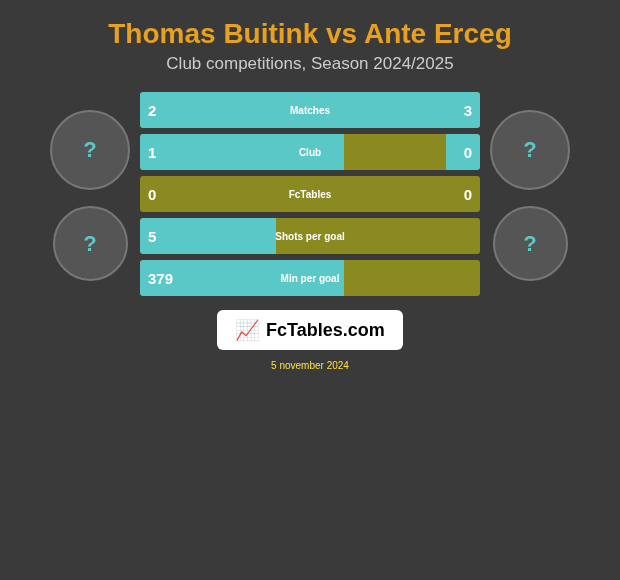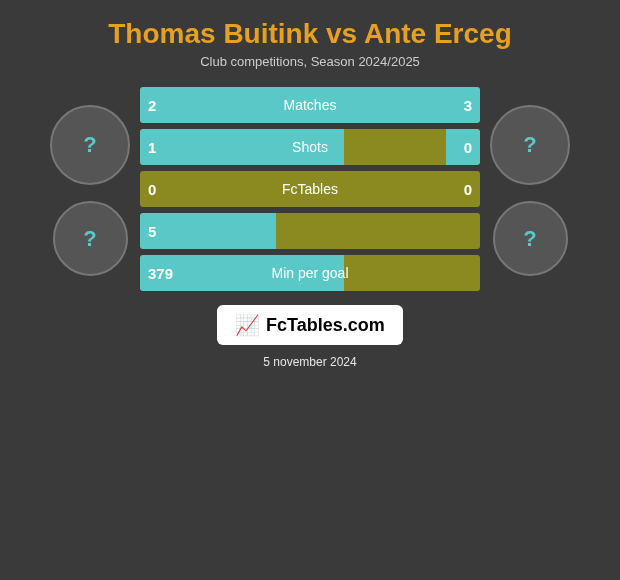--- a/index.html
+++ b/index.html
@@ -21,21 +21,21 @@
     .title {
       color: #e8a020;
       font-size: 28px;
       font-weight: bold;
       text-align: center;
       margin-top: 18px;
       margin-bottom: 4px;
     }
     .subtitle {
       color: #cccccc;
-      font-size: 13px;
+      font-size: 17px;
       text-align: center;
       margin-bottom: 18px;
     }
     .stats-section {
       width: 100%;
       display: flex;
       flex-direction: row;
       align-items: flex-start;
       justify-content: center;
       position: relative;
@@ -110,22 +110,22 @@
       right: 0;
       top: 0;
       height: 100%;
       background: #5bc8c8;
       border-radius: 0 3px 3px 0;
     }
     .bar-label {
       position: relative;
       z-index: 2;
       color: white;
-      font-weight: normal;
-      font-size: 14px;
+      font-weight: bold;
+      font-size: 10px;
       text-align: center;
     }
     .bar-value-left {
       position: absolute;
       left: 8px;
       z-index: 3;
       color: white;
       font-weight: bold;
       font-size: 15px;
     }
@@ -148,22 +148,22 @@
     }
     .logo-icon {
       font-size: 20px;
     }
     .logo-text {
       font-size: 18px;
       font-weight: bold;
       color: #000000;
     }
     .date-text {
-      color: #e5e5e5;
-      font-size: 12px;
+      color: #fde047;
+      font-size: 10px;
       margin-top: 10px;
       text-align: center;
     }
     .avatar-placeholder {
       font-size: 22px;
       color: #5bc8c8;
       font-weight: bold;
     }
     .player-avatar-small {
       width: 75px;
@@ -202,35 +202,36 @@
             <span class="bar-value-left">2</span>
             <span class="bar-label">Matches</span>
             <span class="bar-value-right">3</span>
           </div>
         </div>
         <div class="bar-row">
           <div class="bar-bg">
             <div class="bar-fill-left" style="width: 60%;"></div>
             <div class="bar-fill-right" style="width: 10%;"></div>
             <span class="bar-value-left">1</span>
-            <span class="bar-label">Shots</span>
+            <span class="bar-label">Club</span>
             <span class="bar-value-right">0</span>
           </div>
         </div>
         <div class="bar-row">
           <div class="bar-bg">
             <span class="bar-value-left">0</span>
             <span class="bar-label">FcTables</span>
             <span class="bar-value-right">0</span>
           </div>
         </div>
         <div class="bar-row">
           <div class="bar-bg">
             <div class="bar-fill-left" style="width: 40%;"></div>
             <span class="bar-value-left">5</span>
+            <span class="bar-label">Shots per goal</span>
           </div>
         </div>
         <div class="bar-row">
           <div class="bar-bg">
             <div class="bar-fill-left" style="width: 60%;"></div>
             <span class="bar-value-left">379</span>
             <span class="bar-label">Min per goal</span>
           </div>
         </div>
       </div>

